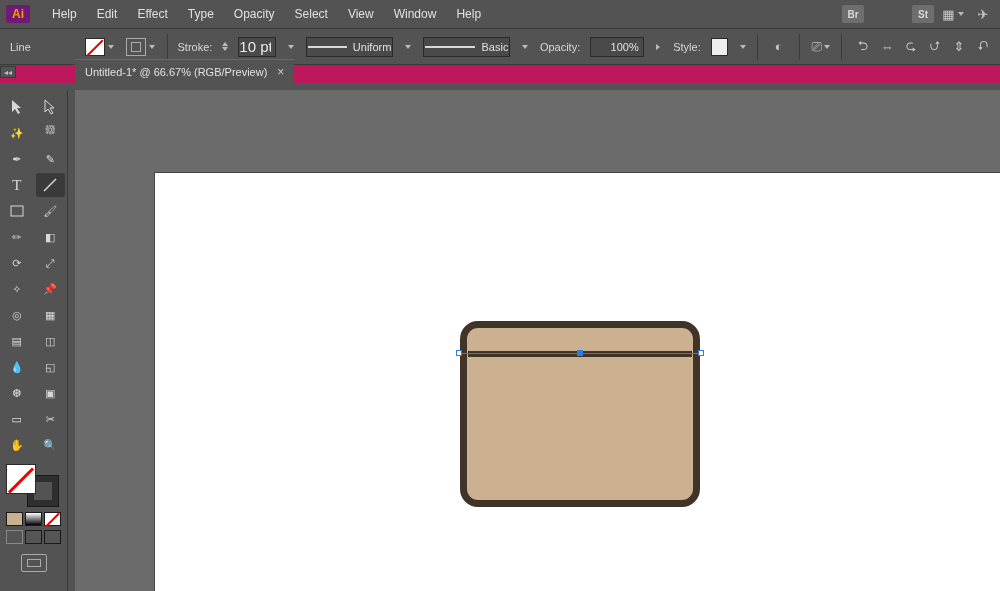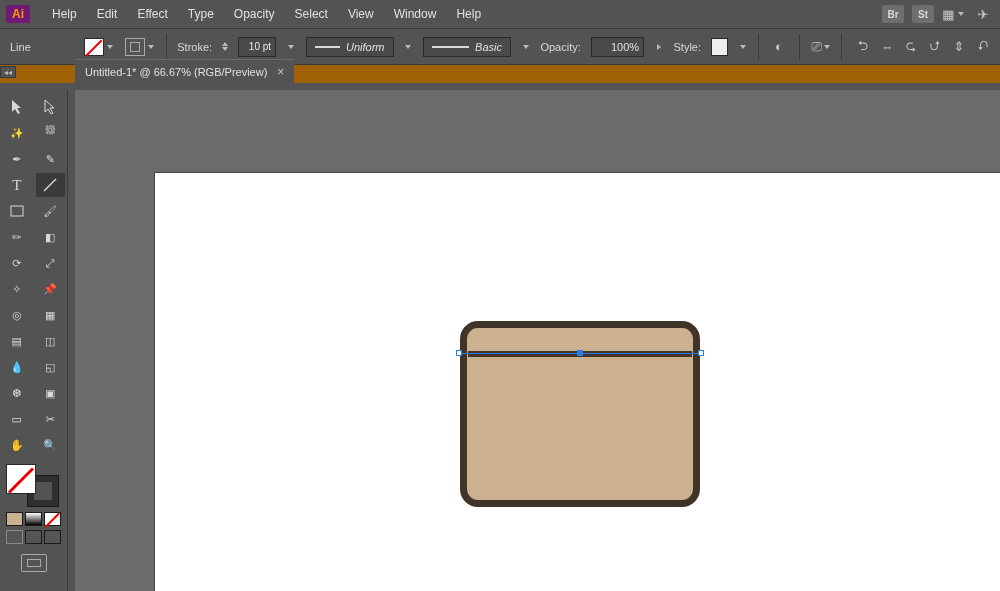--- a/index.html
+++ b/index.html
@@ -3,42 +3,42 @@
 <meta charset="utf-8">
 <style>
 * { margin:0; padding:0; box-sizing:border-box; font-family:"Segoe UI",Tahoma,sans-serif; user-select:none; }
 body { background:#535353; width:1000px; height:591px; overflow:hidden; color:#e0e0e0; font-size:11px; }
 
 
 .menubar { height:28px; background:#535353; display:flex; align-items:center; padding:0 6px; gap:0; }
 .ai-logo { width:24px; height:18px; background:#701a75; color:#ff9a00; font-weight:bold; font-size:12px; display:flex; align-items:center; justify-content:center; margin-right:12px; border-radius:2px; }
 .menu-item { padding:0 10px; height:28px; display:flex; align-items:center; font-size:12px; color:#e0e0e0; cursor:pointer; }
 .menu-right { margin-left:auto; display:flex; align-items:center; gap:8px; }
-.sq-btn { width:22px; height:18px; background:#6e6e6e; color:#d8d8d8; font-size:10px; font-weight:bold; display:flex; align-items:center; justify-content:center; border-radius:2px; }
+.sq-btn { width:22px; height:18px; background:#6e6e6e; color:#d8d8d8; font-size:10px; font-weight:bold; display:flex; align-items:center; justify-content:center; border-radius:2px;margin-left:40px; }
 
 
 .controlbar { height:37px; background:#535353; border-top:1px solid #3a3a3a; border-bottom:1px solid #3a3a3a; display:flex; align-items:center; padding:0 6px; gap:10px; font-size:11px; }
 .ctrl-label { color:#d8d8d8; }
 .ctrl-name { width:72px; padding-left:4px; }
 .swatch-none { width:20px; height:18px; background:#fff; position:relative; border:1px solid #2a2a2a; }
 .swatch-none::after { content:""; position:absolute; left:-2px; right:-2px; top:50%; border-top:2px solid #e00; transform:rotate(-45deg); }
 .drop-caret { width:10px; height:18px; display:flex; align-items:center; justify-content:center; color:#ccc; font-size:8px; }
 .target-icon { width:20px; height:18px; border:1px solid #aaa; display:flex; align-items:center; justify-content:center; }
 .target-icon > div { width:10px; height:10px; border:1px solid #aaa; }
-.stroke-input { background:#4a4a4a; border:1px solid #2a2a2a; color:#e8e8e8; width:38px; height:20px; font-size:10px; text-align:right; padding-right:4px; }
-.combo { height:20px; background:#4a4a4a; border:1px solid #2a2a2a; display:flex; align-items:center; padding:0 8px; gap:6px;font-style:italic; }
+.stroke-input { background:#4a4a4a; border:1px solid #2a2a2a; color:#e8e8e8; width:38px; height:20px; font-size:15px; text-align:right; padding-right:4px; }
+.combo { height:20px; background:#4a4a4a; border:1px solid #2a2a2a; display:flex; align-items:center; padding:0 1px; gap:6px; }
 .combo .line { flex:1; height:2px; background:#d8d8d8; }
 .opacity-box { width:56px; height:20px; background:#4a4a4a; border:1px solid #2a2a2a; display:flex; align-items:center; justify-content:flex-end; padding-right:4px; }
 .style-swatch { width:18px; height:18px; background:#eee; border:1px solid #2a2a2a; }
 .sep { width:1px; height:26px; background:#3a3a3a; }
 .icon-btn { width:22px; height:22px; display:flex; align-items:center; justify-content:center; color:#c8c8c8; font-size:13px; cursor:pointer; }
 .align-grp { display:flex; gap:2px; }
 
 
-.tabstrip { height:18px; background:#a16207; display:flex; align-items:flex-end; padding-left:75px; }
+.tabstrip { height:18px; background:#be185d; display:flex; align-items:flex-end; padding-left:75px; }
 .collapse-handle { position:absolute; left:0; top:66px; width:16px; height:12px; background:#535353; display:flex; align-items:center; justify-content:center; font-size:8px; color:#bbb; border:1px solid #3a3a3a; }
 .doc-tab { height:24px; background:#535353; display:flex; align-items:center; padding:0 10px; gap:10px; font-size:11px; color:#e0e0e0; border-top:1px solid #6a6a6a; }
 .doc-tab .x { font-size:12px; color:#ccc; cursor:pointer; }
 
 
 .workspace { position:absolute; left:75px; top:90px; right:0; bottom:0; background:#6b6b6b; overflow:hidden; }
 .artboard { position:absolute; left:80px; top:83px; width:1200px; height:800px; background:#fff; box-shadow:0 0 0 1px #444; }
 .shp { position:absolute; left:305px; top:148px; width:240px; height:186px; background:#cbb190; border:7px solid #3f3427; border-radius:18px; }
 .sel-line { position:absolute; left:298px; top:177px; width:254px; height:6px; }
 .sel-line .ln { position:absolute; left:8px; right:8px; top:3px; border-top:1px solid #2a7de1; }

